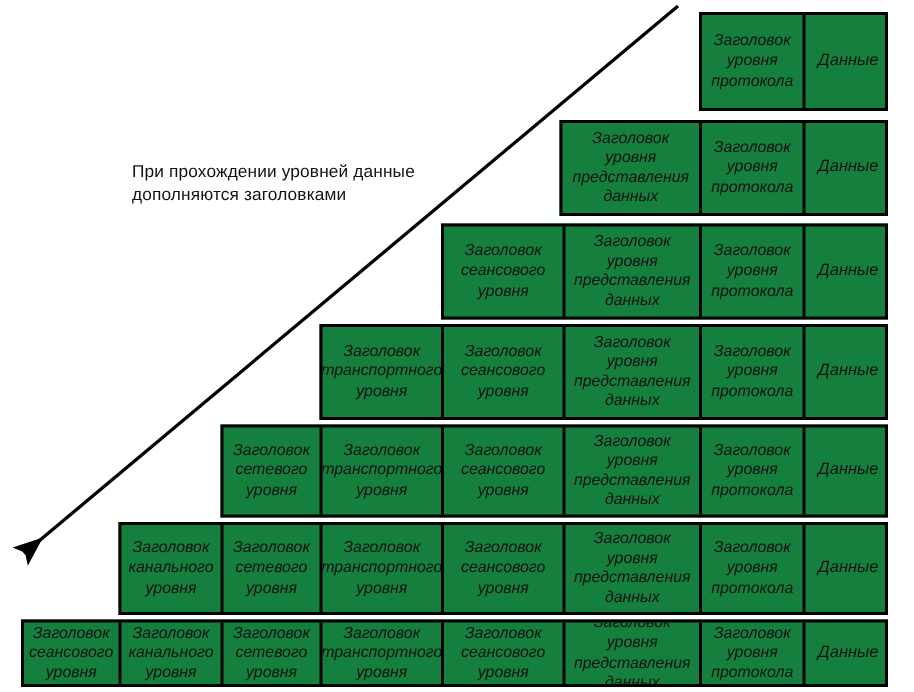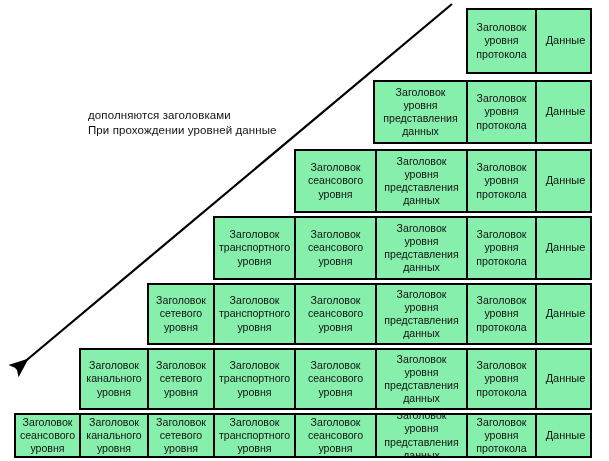--- a/index.html
+++ b/index.html
@@ -48,21 +48,22 @@
     letter-spacing: 0.1px;
   }
   .caption .ln { display: block; white-space: nowrap; }
 
   
   .row {
     position: absolute;
     display: flex;
     box-sizing: border-box;
     border: 2px solid #000000;
-    background: #86efac;
+    background: #15803d;
+    font-style: italic;
   }
   .cell {
     box-sizing: border-box;
     border-right: 2px solid #000000;
     display: flex;
     flex-direction: column;
     align-items: center;
     justify-content: center;
     text-align: center;
     font-size: 10.6px;
@@ -83,22 +84,22 @@
   <svg class="arrow-layer" viewBox="0 0 609 461" width="609" height="461" aria-hidden="true">
     <defs>
       <marker id="arrowhead" markerWidth="9" markerHeight="9" refX="7.5" refY="4.2" orient="auto" markerUnits="strokeWidth">
         <path d="M0,4.2 L9,0.6 L7.1,4.2 L9,7.8 Z" fill="#000000"></path>
       </marker>
     </defs>
     <line x1="452" y1="4" x2="16" y2="369" stroke="#000000" stroke-width="2.2" marker-end="url(#arrowhead)"></line>
   </svg>
 
   <div class="caption">
+    <span class="ln">При прохождении уровней данные</span>
     <span class="ln">дополняются заголовками</span>
-    <span class="ln">При прохождении уровней данные</span>
   </div>
 
   <div id="rows-host">
       <div class="row" style="left: 466px; top: 8px; width: 126px; height: 66px;">
         <div class="cell" style="width: 69px; flex: 0 0 69px;">
           <span class="ln">Заголовок</span>
           <span class="ln">уровня</span>
           <span class="ln">протокола</span>
         </div>
         <div class="cell data" style="width: 57px; flex: 0 0 57px;">

